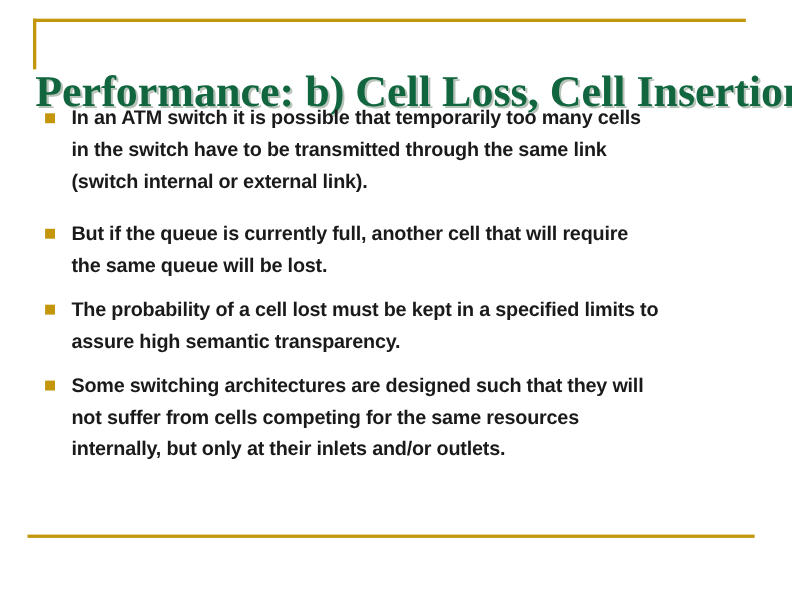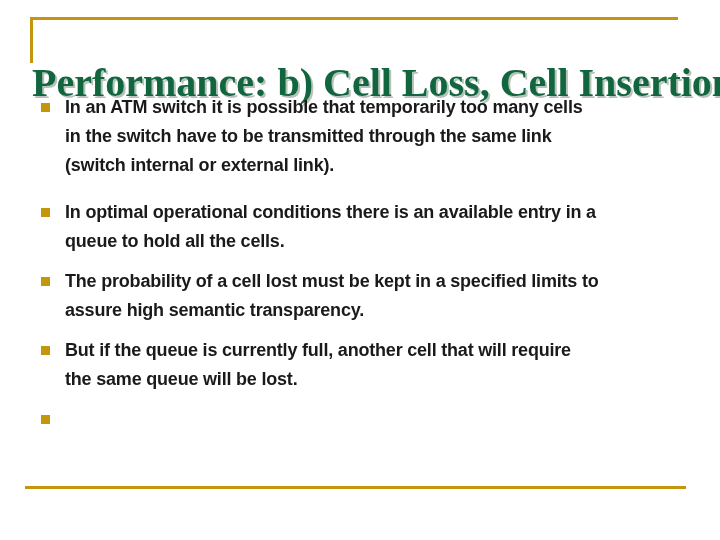--- a/index.html
+++ b/index.html
@@ -76,37 +76,35 @@
 
 <div class="bullet-list">
 
   <div class="bullet-item">
     <span class="square-bullet"></span>
     <span class="bullet-text">In an ATM switch it is possible that temporarily too many cells
 in the switch have to be transmitted through the same link
 (switch internal or external link).</span>
   </div>
 
+
   <div class="bullet-item">
     <span class="square-bullet"></span>
-    <span class="bullet-text">In optimal operational conditions there is an available entry in a
-queue to hold all the cells.</span>
+    <span class="bullet-text">But if the queue is currently full, another cell that will require
+the same queue will be lost.</span>
   </div>
 
   <div class="bullet-item">
     <span class="square-bullet"></span>
     <span class="bullet-text">The probability of a cell lost must be kept in a specified limits to
 assure high semantic transparency.</span>
   </div>
 
   <div class="bullet-item">
     <span class="square-bullet"></span>
-    <span class="bullet-text">But if the queue is currently full, another cell that will require
-the same queue will be lost.</span>
-  </div>
-
-  <div class="bullet-item">
-    <span class="square-bullet"></span>
+    <span class="bullet-text">Some switching architectures are designed such that they will
+not suffer from cells competing for the same resources
+internally, but only at their inlets and/or outlets.</span>
   </div>
 
 </div>
 
 <div class="accent-line bottom-h"></div>
 
 </body></html>

